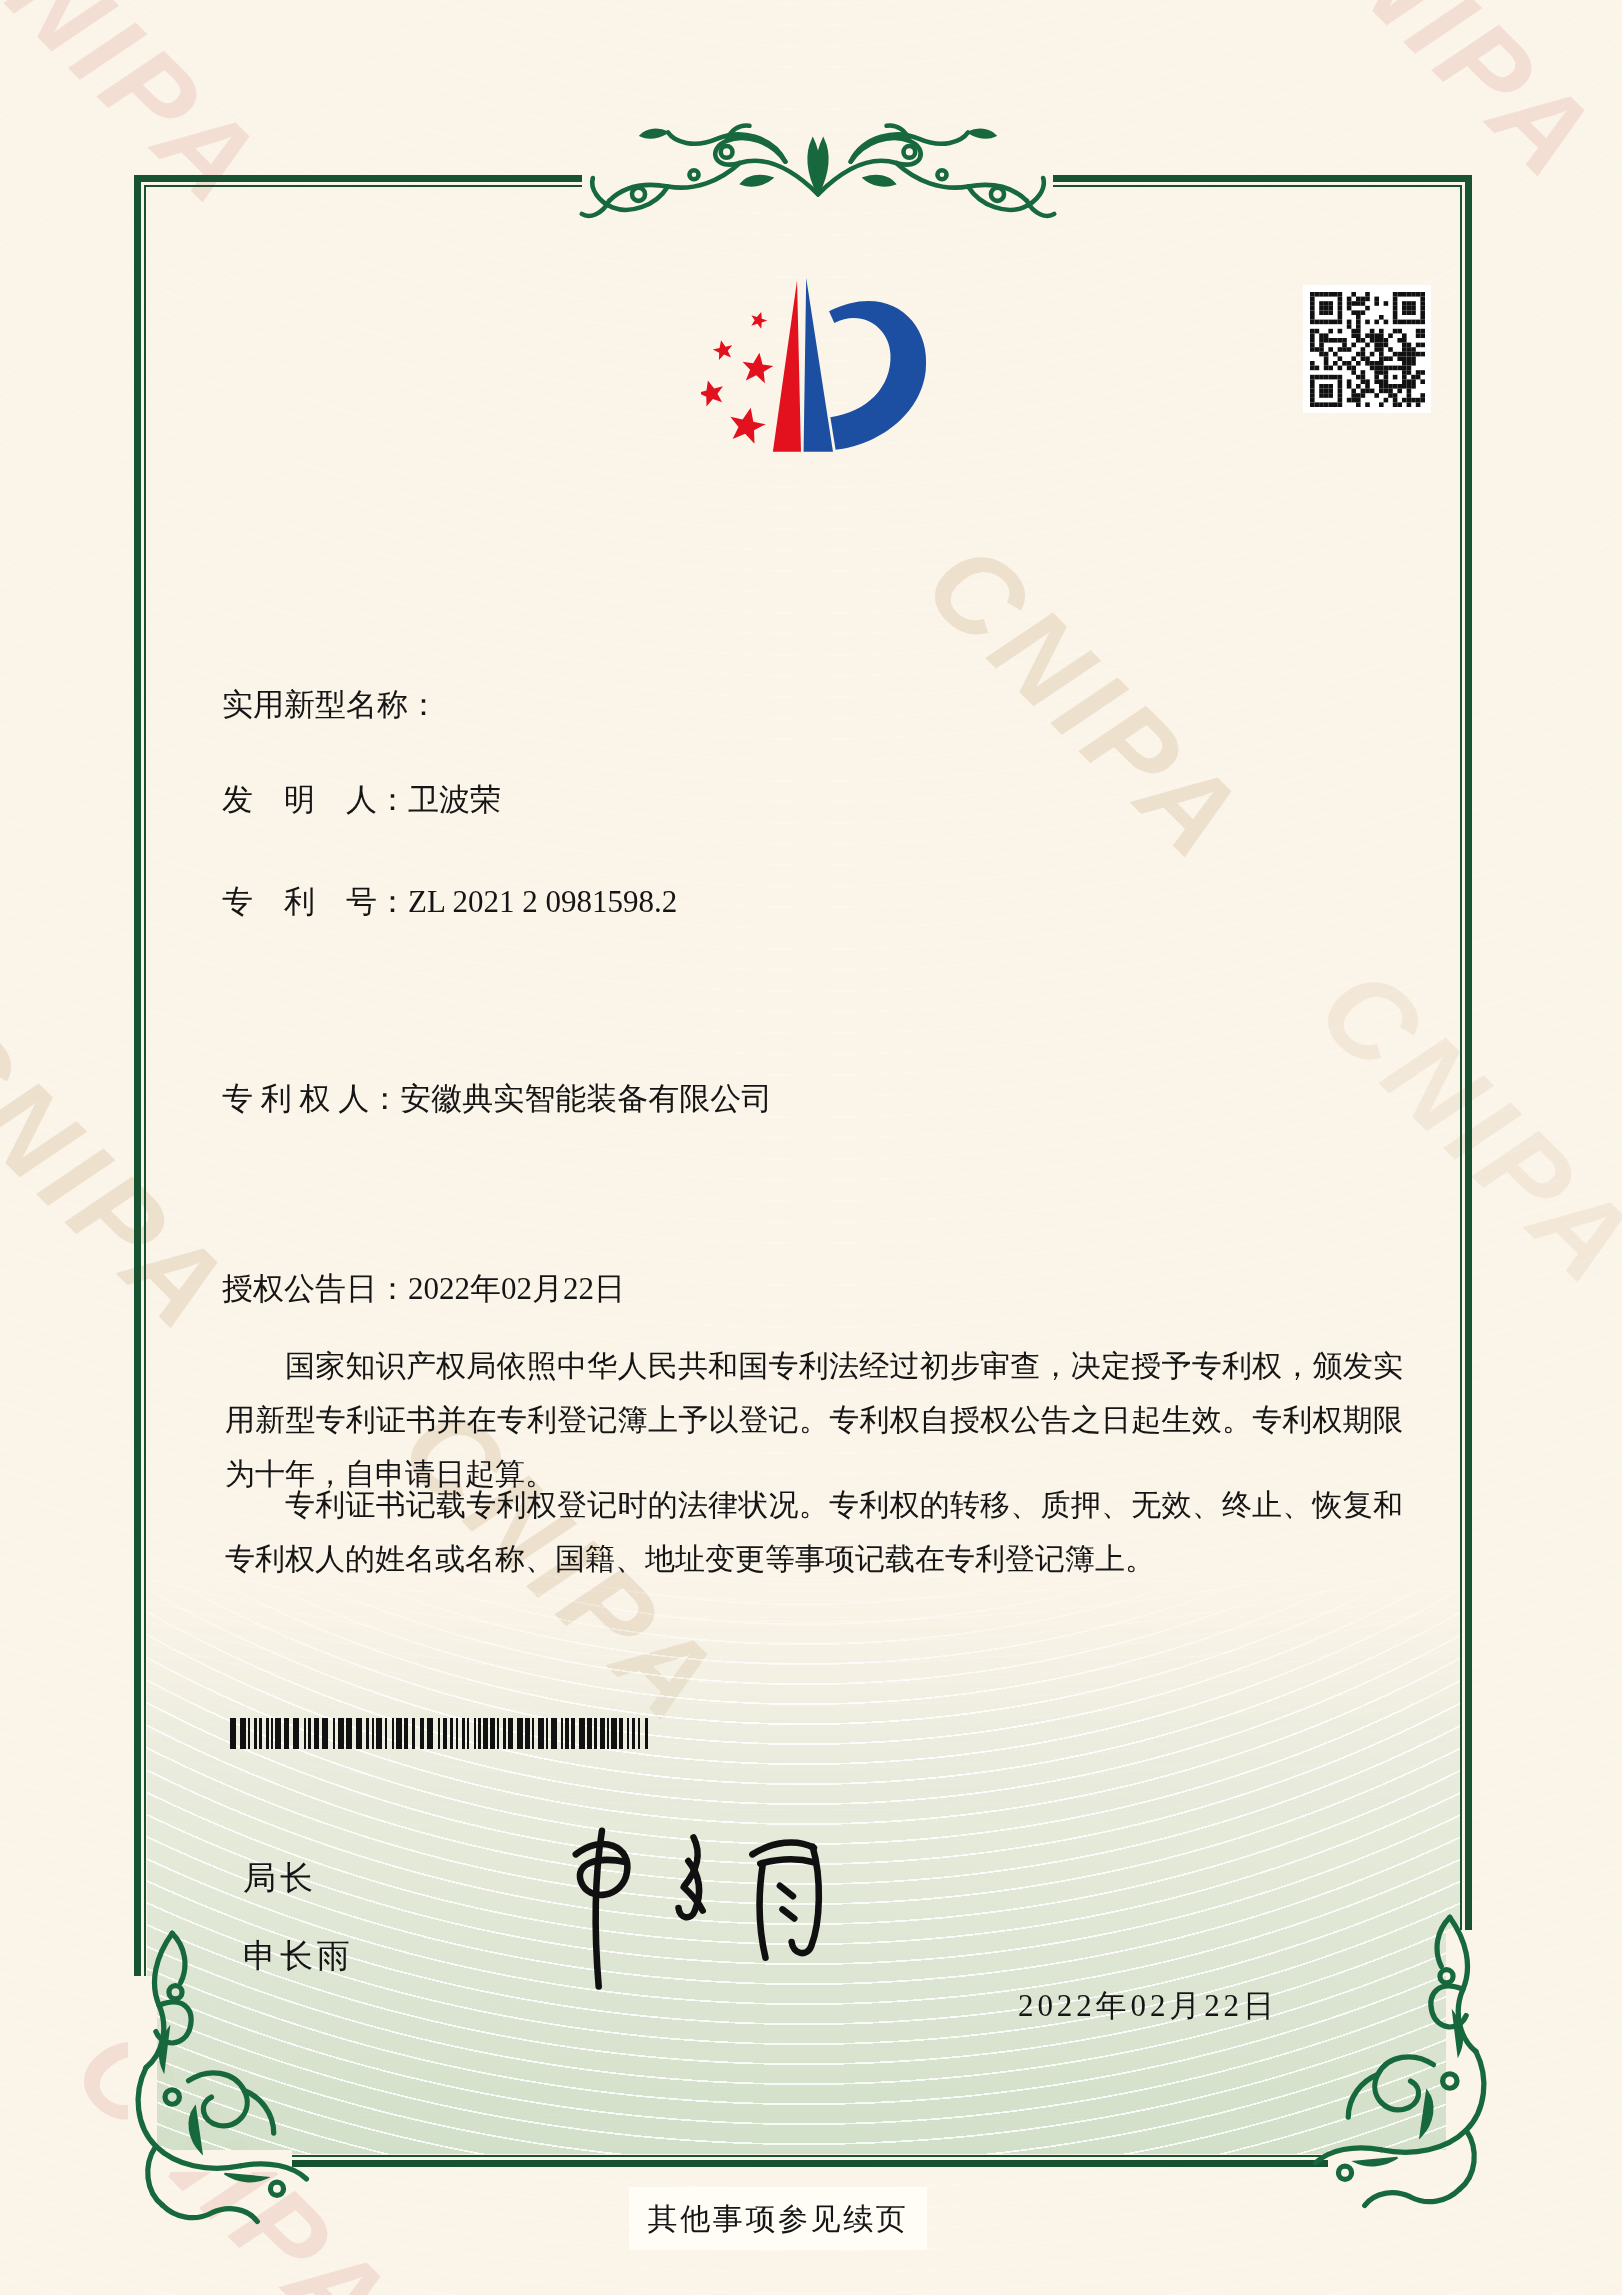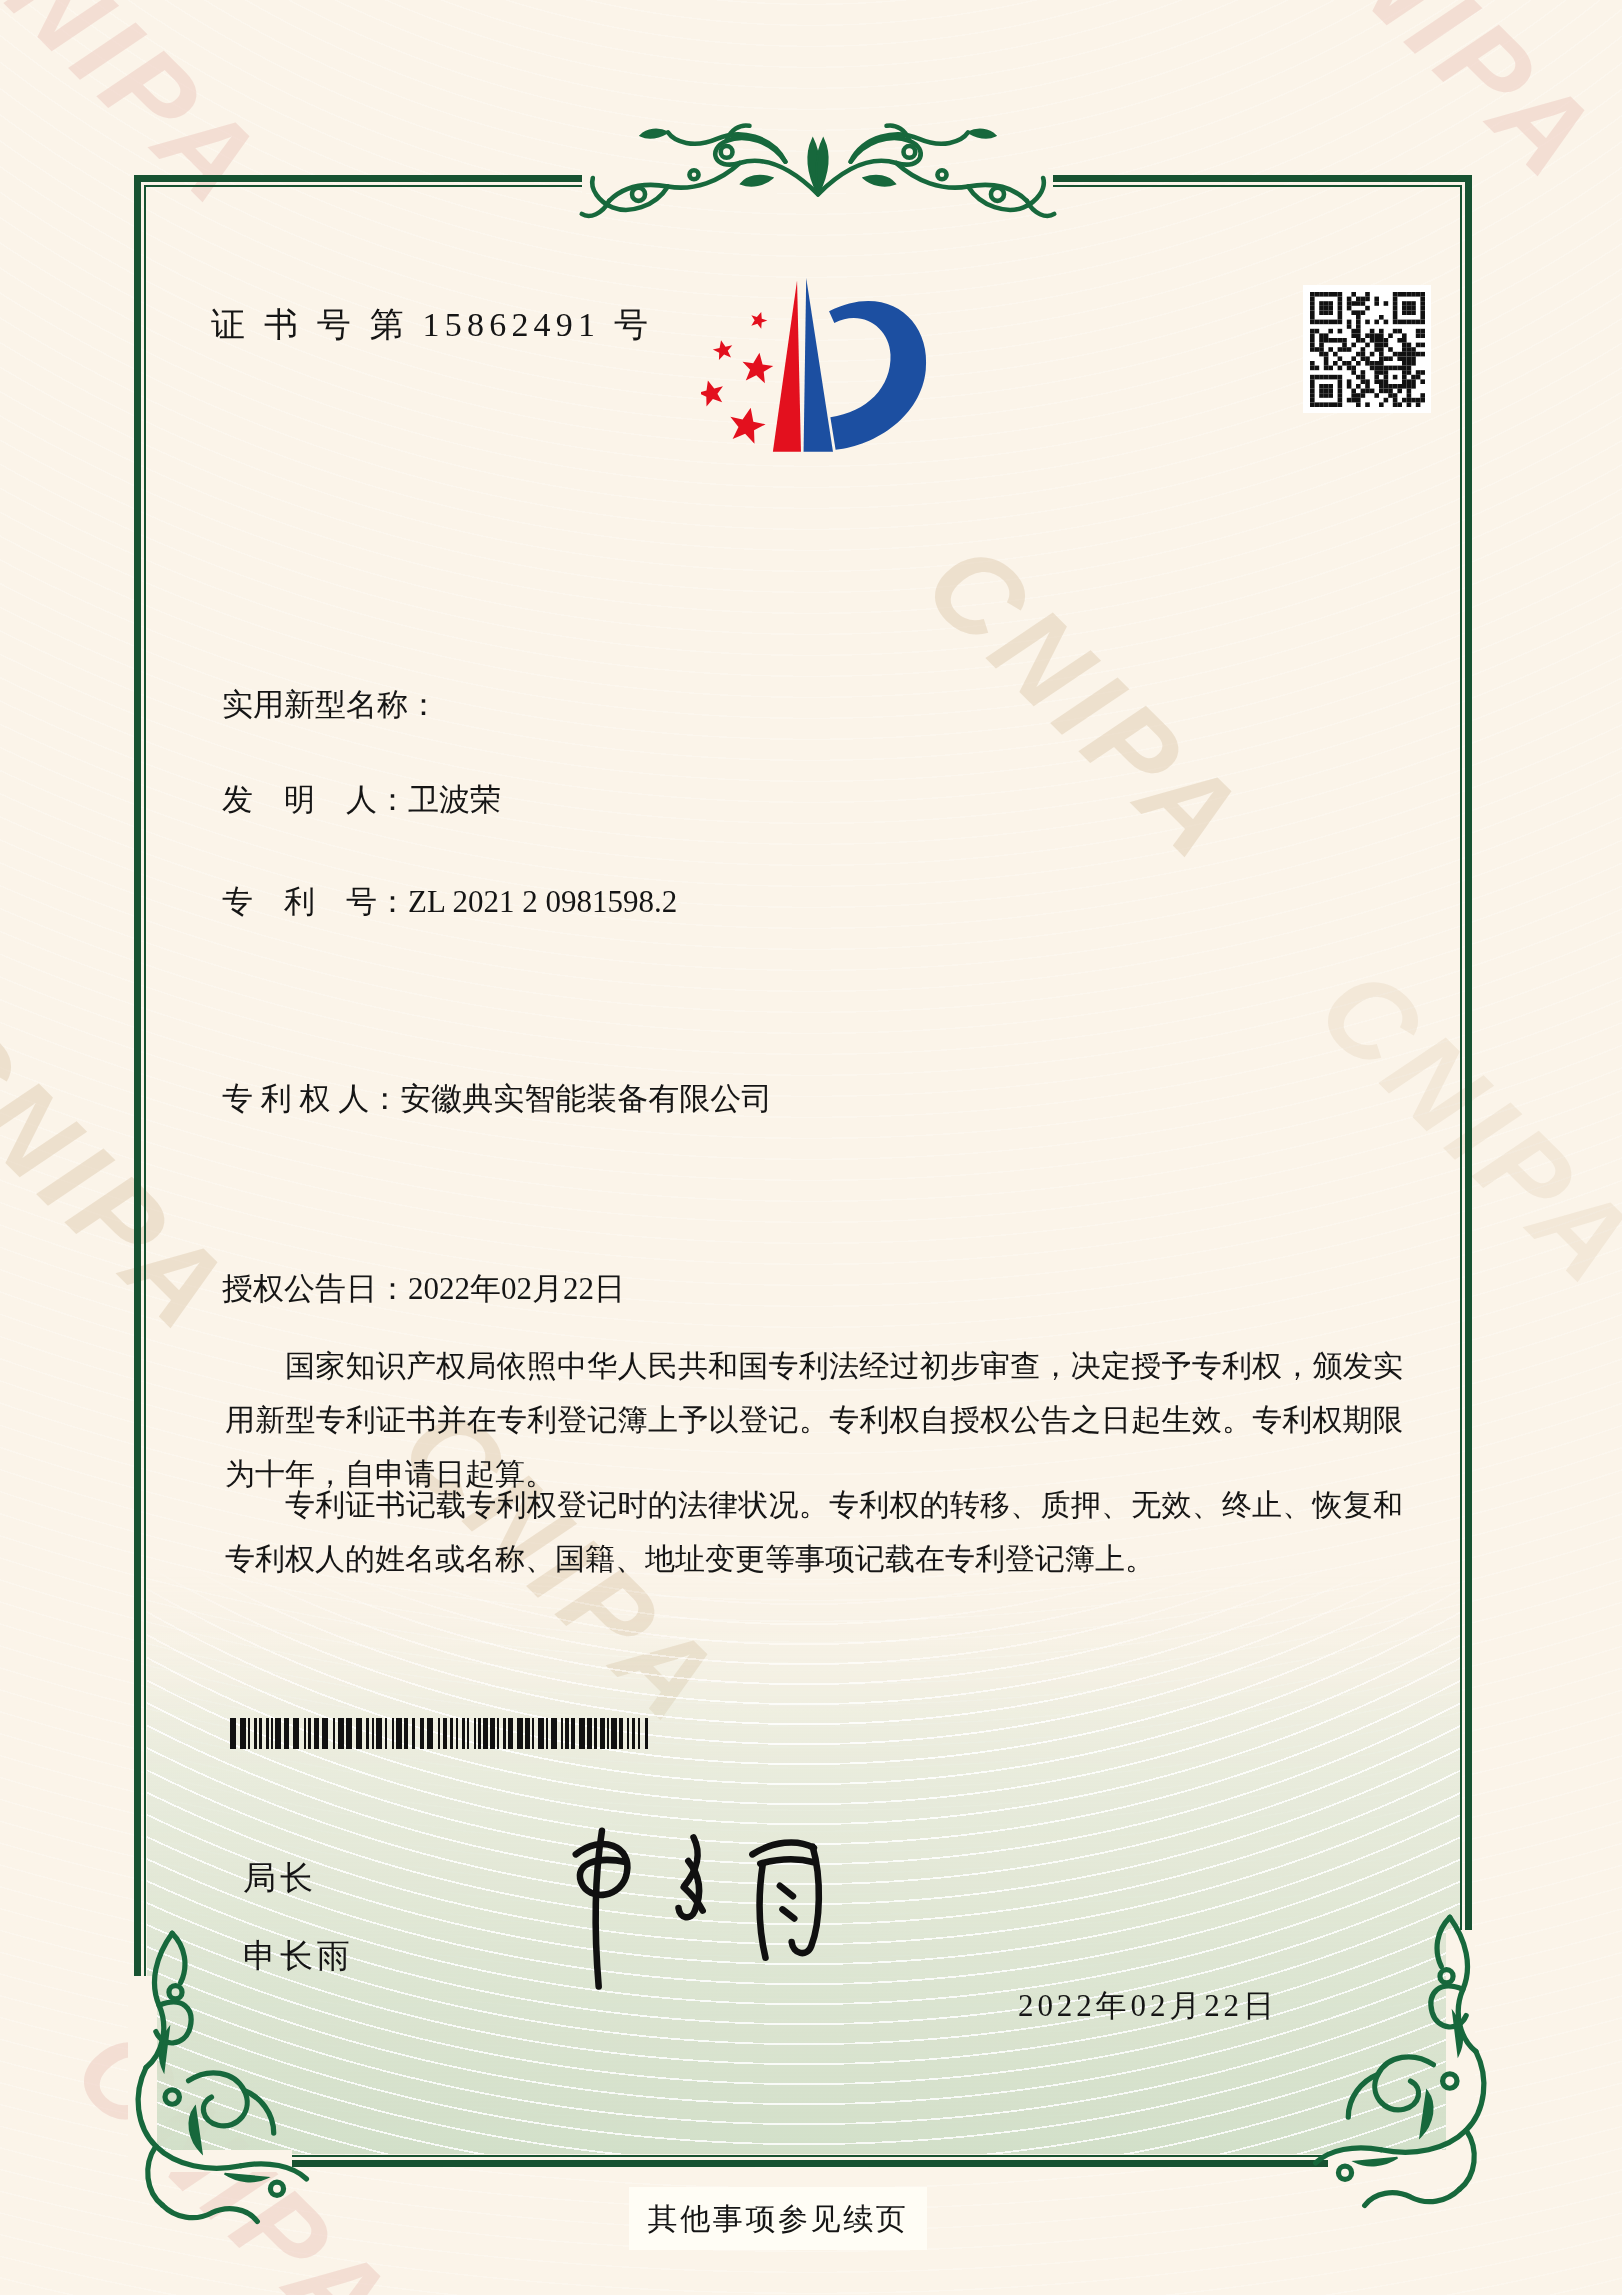--- a/index.html
+++ b/index.html
@@ -149,21 +149,20 @@
       <path d="M80,420 C100,440 130,445 155,432 C180,420 210,425 225,445"></path>
       <path d="M140,340 C120,320 115,290 130,270 Z" fill="#17683c" stroke-width="3"></path>
       <path d="M90,150 C75,170 72,195 82,215 Z" fill="#17683c" stroke-width="3"></path>
       <path d="M175,372 C195,385 220,388 240,378 Z" fill="#17683c" stroke-width="3"></path>
       <circle cx="100" cy="95" r="10"></circle>
       <circle cx="95" cy="255" r="11"></circle>
       <circle cx="255" cy="395" r="10"></circle>
     </g>
   </svg>
 
-  <div class="content cert-no">证 书 号 第 15862491 号</div>
 
   <svg class="content logo" viewBox="0 0 352 302">
     <defs>
       <path id="star" d="M0,-10 L2.9,-3.1 L9.5,-3.1 L4.2,1.2 L5.9,8.1 L0,4 L-5.9,8.1 L-4.2,1.2 L-9.5,-3.1 L-2.9,-3.1 Z"></path>
     </defs>
     <g fill="#e3101e">
       <use href="#star" transform="translate(88,66) scale(1.35) rotate(18)"></use>
       <use href="#star" transform="translate(34,112) scale(1.6) rotate(-12)"></use>
       <use href="#star" transform="translate(86,140) scale(2.5) rotate(8)"></use>
       <use href="#star" transform="translate(16,178) scale(2.1) rotate(-15)"></use>

